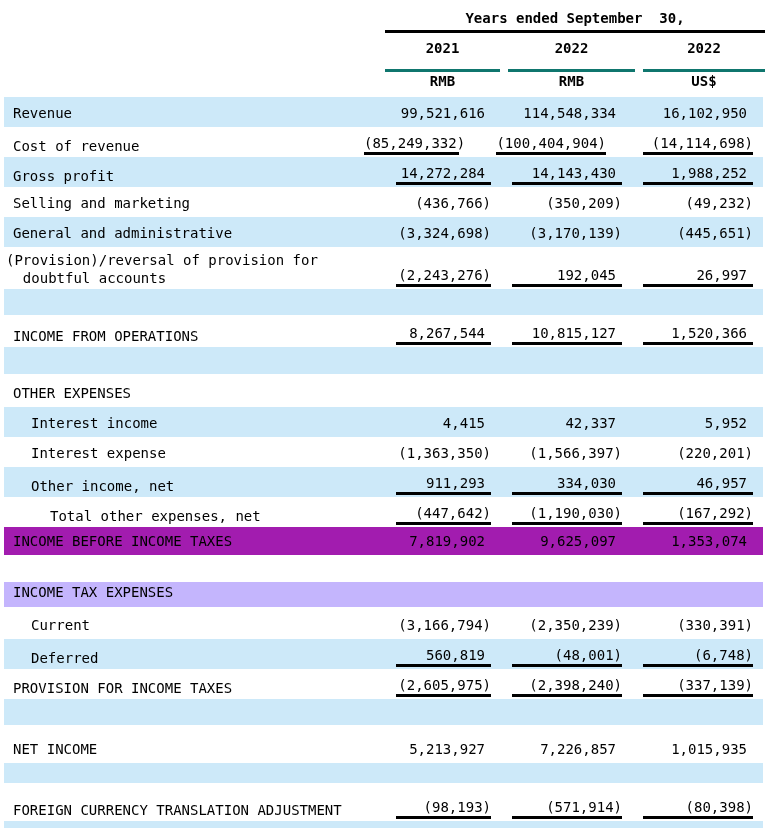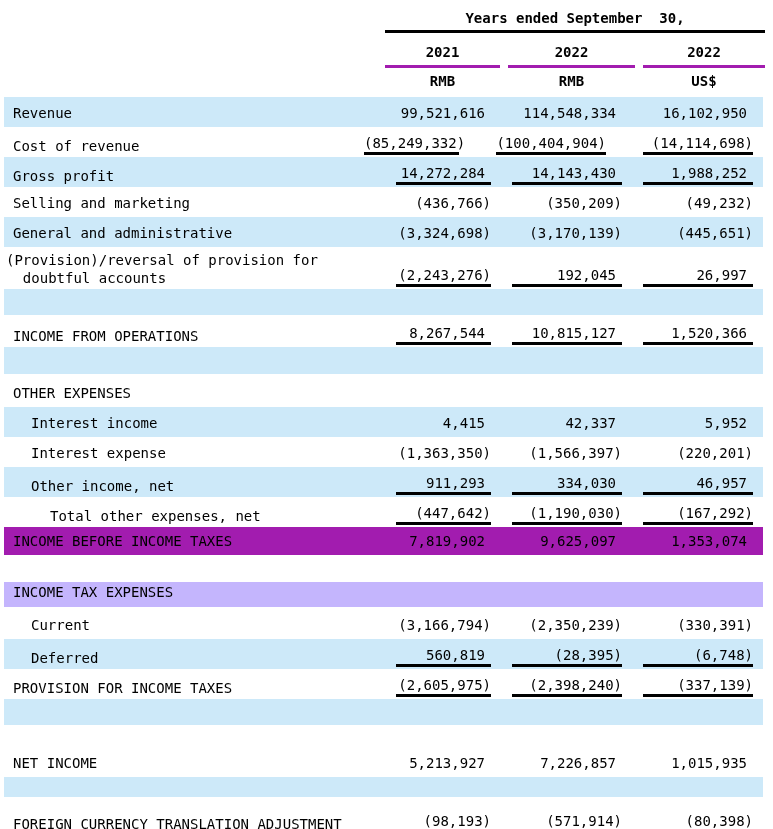--- a/index.html
+++ b/index.html
@@ -16,21 +16,21 @@
   .hspan{
     width:380px;flex:none;text-align:center;font-weight:bold;white-space:pre;
     border-bottom:3px solid #000;padding-bottom:3px;
   }
   .hrow-years{height:28px;}
   .hrow-curr{height:28px;padding-bottom:5px;}
   .hcol{text-align:center;font-weight:bold;flex:none;}
   .c1{width:115px;}
   .c2{width:127px;margin-left:8px;}
   .c3{width:122px;margin-left:8px;}
-  .hrow-years .hcol{border-bottom:3px solid #a21caf;padding-bottom:4px;}
+  .hrow-years .hcol{border-bottom:3px solid #0f766e;padding-bottom:12px;}
   
   .row{
     display:flex;align-items:flex-end;box-sizing:border-box;
     margin-left:4px;margin-right:10px;
     padding-bottom:5px;padding-right:10px;
   }
   .row.rule{padding-bottom:2px;}
   .lbl{flex:1;padding-left:9px;white-space:pre-wrap;}
   .indent1 .lbl{padding-left:27px;}
   .indent2 .lbl{padding-left:46px;}
@@ -150,31 +150,31 @@
       </div>
       <div class="row indent1" style="height: 32px;">
         <div class="lbl">Current</div>
         <div class="val v1">(3,166,794)</div>
         <div class="val v2">(2,350,239)</div>
         <div class="val v3">(330,391)</div>
       </div>
       <div class="row rule indent1" style="height: 30px; background: rgb(205, 233, 249);">
         <div class="lbl">Deferred</div>
         <div class="val v1 pad">560,819</div>
-        <div class="val v2">(28,395)</div>
+        <div class="val v2">(48,001)</div>
         <div class="val v3">(6,748)</div>
       </div>
       <div class="row rule" style="height: 30px;">
         <div class="lbl">PROVISION FOR INCOME TAXES</div>
         <div class="val v1">(2,605,975)</div>
         <div class="val v2">(2,398,240)</div>
         <div class="val v3">(337,139)</div>
       </div>
       <div class="row spacer" style="height: 26px; background: rgb(205, 233, 249);"></div>
-      <div class="row" style="height: 52px;">
+      <div class="row" style="height: 38px;">
         <div class="lbl">NET INCOME</div>
         <div class="val v1 pad">5,213,927</div>
         <div class="val v2 pad">7,226,857</div>
         <div class="val v3 pad">1,015,935</div>
       </div>
       <div class="row spacer" style="height: 20px; background: rgb(205, 233, 249);"></div>
       <div class="row spacer" style="height: 13px;"></div>
       <div class="row rule" style="height: 25px;">
         <div class="lbl">FOREIGN CURRENCY TRANSLATION ADJUSTMENT</div>
         <div class="val v1">(98,193)</div>

